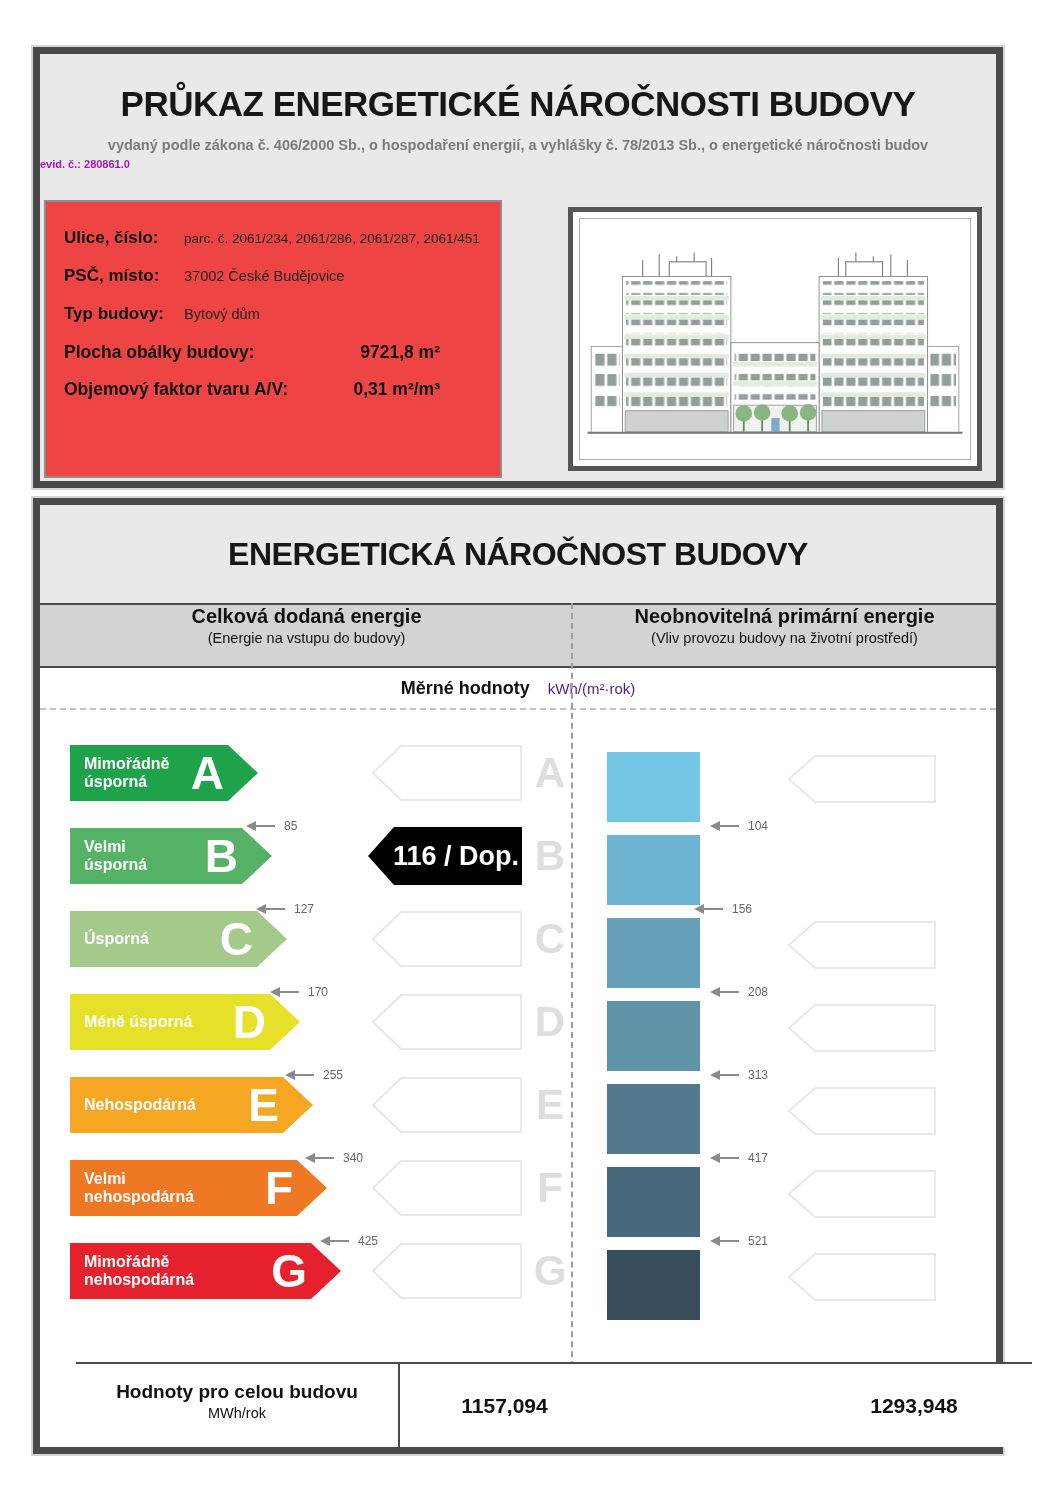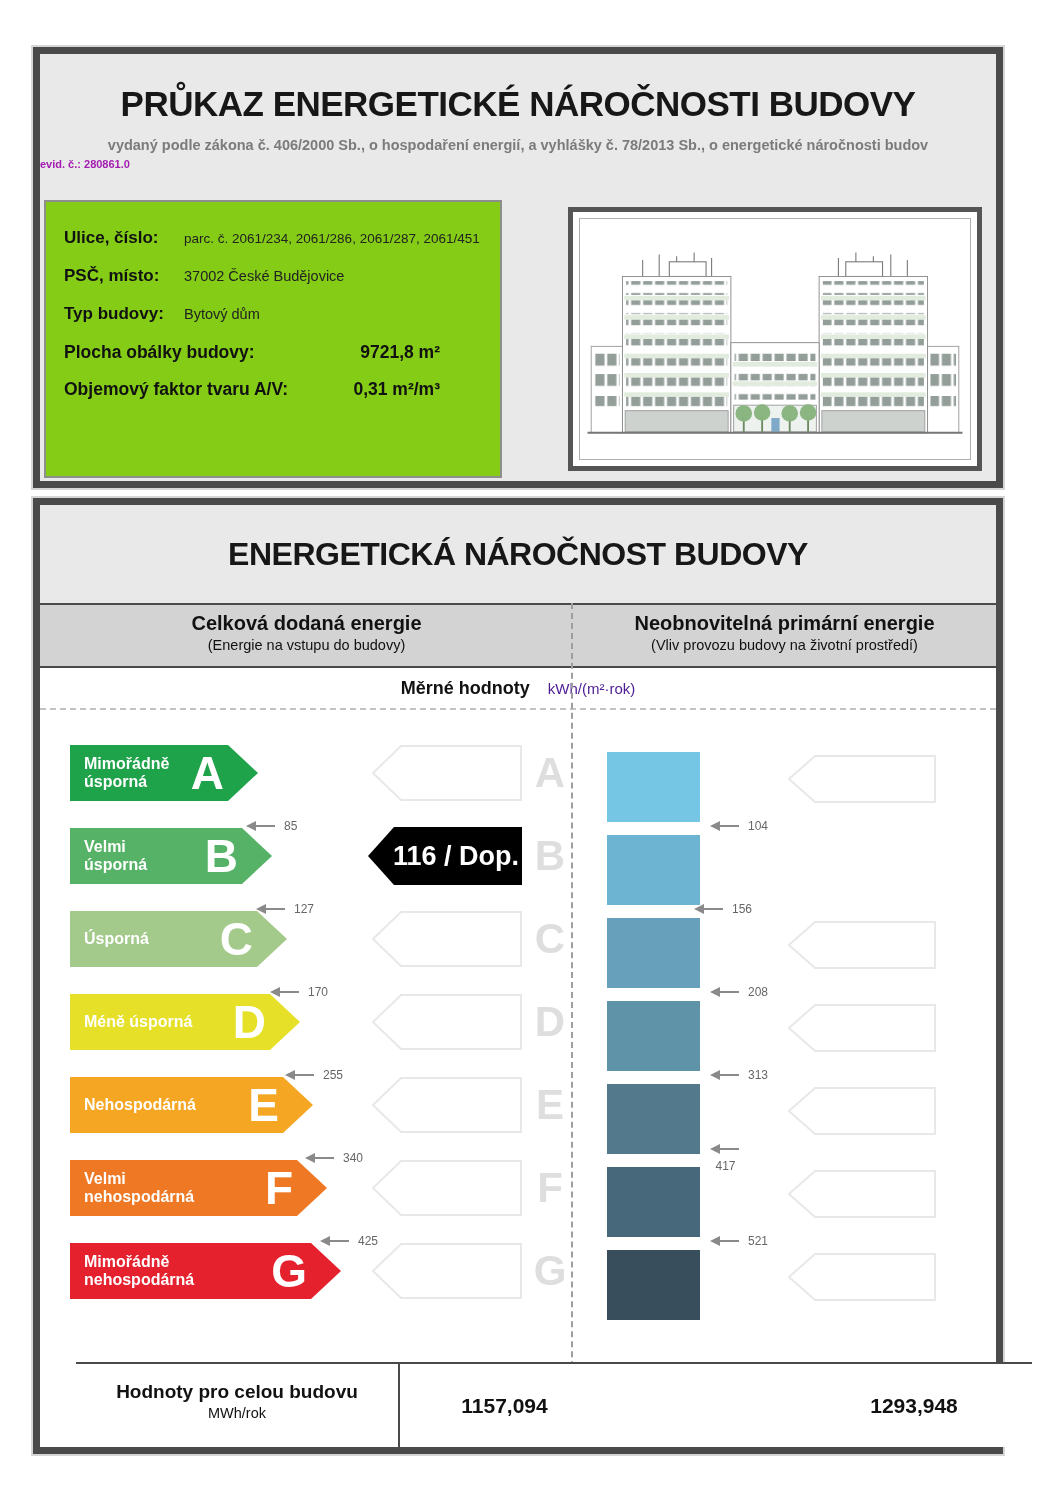--- a/index.html
+++ b/index.html
@@ -4,40 +4,40 @@
 <style>
   html,body{margin:0;padding:0;background:#fff;}
   .page{position:relative;width:1037px;height:1489px;background:#fff;
         font-family:"Liberation Sans","DejaVu Sans",sans-serif;color:#111;overflow:hidden;}
   .frame{position:absolute;box-sizing:border-box;border:7px solid #4a4a4a;outline:2px solid #d6d6d6;}
   
   .box1{left:33px;top:47px;width:970px;height:441px;background:#e9e9e9;}
   .cert-title{margin:30px 10px 0 10px;text-align:center;font-size:35px;font-weight:bold;letter-spacing:-0.5px;color:#171717;}
   .cert-sub{margin-top:13px;text-align:center;font-size:14.5px;font-weight:bold;color:#7b7b7b;}
   .cert-evid{margin-top:5px;text-align:left;font-size:11px;font-weight:bold;color:#a21caf;}
-  .info-box{position:absolute;left:4px;top:146px;width:458px;height:278px;background:#84cc16;
+  .info-box{position:absolute;left:4px;top:146px;width:458px;height:278px;background:#ef4444;
             border:2px solid #8e8e8e;box-sizing:border-box;padding:26px 18px 0 18px;}
   .irow{display:flex;align-items:baseline;margin-bottom:18px;}
   .irow .lab{font-weight:bold;font-size:17px;width:120px;flex-shrink:0;}
   .irow .val{font-size:14.5px;color:#222;}
   .irow .val.small{font-size:13.5px;}
   .mrow{display:flex;justify-content:space-between;align-items:baseline;margin-bottom:16px;padding-right:42px;}
   .mrow .lab{font-weight:bold;font-size:17.5px;}
   .mrow .val{font-weight:bold;font-size:17.5px;}
   .photo-box{position:absolute;left:528px;top:153px;width:414px;height:264px;background:#fff;
              border:5px solid #555;box-sizing:border-box;padding:6px;}
   .photo-inner{width:100%;height:100%;border:1px solid #b0b0b0;box-sizing:border-box;
                display:flex;align-items:center;justify-content:center;background:#fff;}
   
   .box2{left:33px;top:498px;width:970px;height:956px;background:#fff;}
   .s2-head{height:98px;background:#e9e9e9;display:flex;align-items:center;justify-content:center;}
   .s2-title{font-size:32px;font-weight:bold;letter-spacing:-0.5px;color:#171717;}
   .band{position:absolute;left:0;top:98px;width:956px;height:65px;background:#d3d3d3;
         border-top:2px solid #4a4a4a;border-bottom:2px solid #4a4a4a;box-sizing:border-box;display:flex;}
-  .half{text-align:center;padding-top:7px;box-sizing:border-box;}
+  .half{text-align:center;box-sizing:border-box;}
   .half.l{width:533px;} .half.r{width:423px;}
   .half .t{font-size:20px;font-weight:bold;}
   .half .s{font-size:14.5px;margin-top:2px;}
   .units{position:absolute;left:0;top:163px;width:956px;height:42px;display:flex;align-items:center;
          justify-content:center;gap:18px;border-bottom:2px dashed #c2c2c2;box-sizing:border-box;background:#fff;}
   .units .u1{font-size:18px;font-weight:bold;}
   .units .u2{font-size:15px;color:#4c1d95;}
   .vdash{position:absolute;left:531px;top:98px;height:844px;width:0;border-left:2px dashed #9e9e9e;}
   
   .arw{position:absolute;left:30px;height:56px;
@@ -325,21 +325,21 @@
         <span class="mnum">156</span>
       </div>
     <div class="marker" style="top:477px;left:672px;">
         <span class="mline"></span>
         <span class="mnum">208</span>
       </div>
     <div class="marker" style="top:560px;left:672px;">
         <span class="mline"></span>
         <span class="mnum">313</span>
       </div>
-    <div class="marker" style="top:643px;left:672px;flex-direction:column;">
+    <div class="marker" style="top:643px;left:672px;">
         <span class="mline"></span>
         <span class="mnum">417</span>
       </div>
     <div class="marker" style="top:726px;left:672px;">
         <span class="mline"></span>
         <span class="mnum">521</span>
       </div>
 
     <svg class="ghost" style="left:748px;top:250px;" width="148" height="48">
         <polygon points="147,1 27,1 1,24 27,47 147,47" fill="#fff" stroke="#e8e8e8" stroke-width="2"></polygon>

